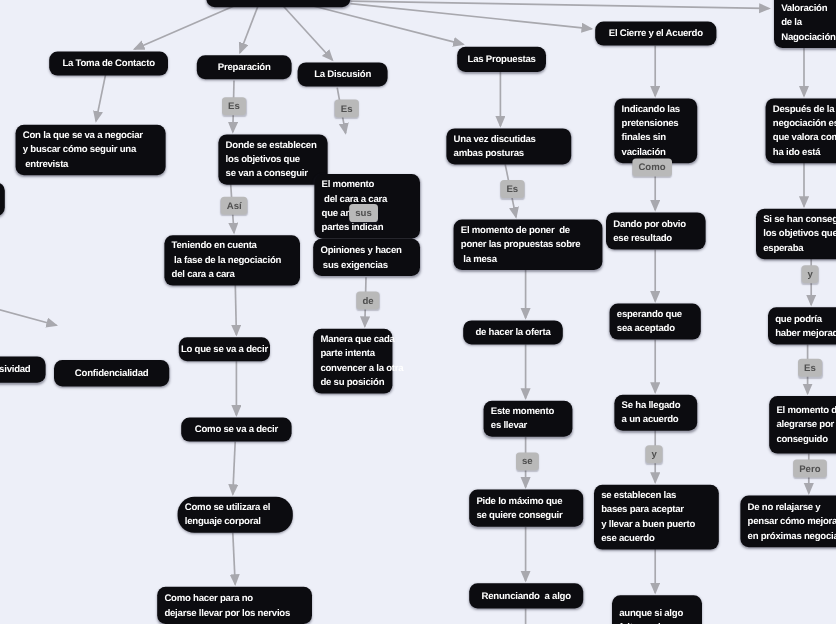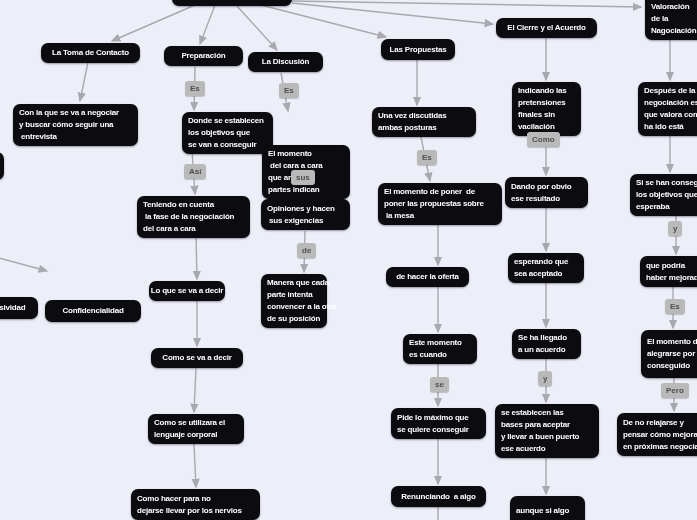--- a/index.html
+++ b/index.html
@@ -100,35 +100,35 @@
  la fase de la negociación
 del cara a cara</div>
       <div class="node" style="left: 261px; top: 199px; width: 89px; min-height: 31px;">Opiniones y hacen
  sus exigencias</div>
       <div class="node" style="left: 261px; top: 274px; width: 66px; min-height: 52px;">Manera que cada
 parte intenta
 convencer a la otra
 de su posición</div>
       <div class="node center" style="left: 149px; top: 281px; width: 76px; min-height: 20px;">Lo que se va a decir</div>
       <div class="node center" style="left: 151px; top: 348px; width: 92px; min-height: 20px;">Como se va a decir</div>
-      <div class="node" style="left: 148px; top: 414px; width: 96px; min-height: 30px;">Como se utilizara el
+      <div class="node" style="left: 148px; top: 414px; width: 96px; min-height: 30px; border-radius: 14px;">Como se utilizara el
 lenguaje corporal</div>
       <div class="node" style="left: 131px; top: 489px; width: 129px; min-height: 31px;">Como hacer para no
 dejarse llevar por los nervios</div>
       <div class="node center" style="left: 45px; top: 272px; width: 96px; min-height: 22px; margin-top: 28px;">Confidencialidad</div>
       <div class="node center" style="left: -18px; top: 297px; width: 56px; min-height: 22px;">nsividad</div>
       <div class="node center" style="left: -40px; top: 152px; width: 44px; min-height: 28px;"></div>
       <div class="node" style="left: 372px; top: 107px; width: 104px; min-height: 30px;">Una vez discutidas
 ambas posturas</div>
       <div class="node" style="left: 378px; top: 183px; width: 124px; min-height: 38px;">El momento de poner  de
 poner las propuestas sobre
  la mesa</div>
       <div class="node center" style="left: 386px; top: 267px; width: 83px; min-height: 20px;">de hacer la oferta</div>
       <div class="node" style="left: 403px; top: 334px; width: 74px; min-height: 30px;">Este momento
-es cuando</div>
+es llevar</div>
       <div class="node" style="left: 391px; top: 408px; width: 95px; min-height: 31px;">Pide lo máximo que
 se quiere conseguir</div>
       <div class="node center" style="left: 391px; top: 486px; width: 95px; min-height: 21px;">Renunciando  a algo</div>
       <div class="node" style="left: 512px; top: 82px; width: 69px; min-height: 50px;">Indicando las
 pretensiones
 finales sin
 vacilación</div>
       <div class="node" style="left: 505px; top: 177px; width: 83px; min-height: 31px;">Dando por obvio
 ese resultado</div>
       <div class="node" style="left: 508px; top: 253px; width: 76px; min-height: 30px;">esperando que

